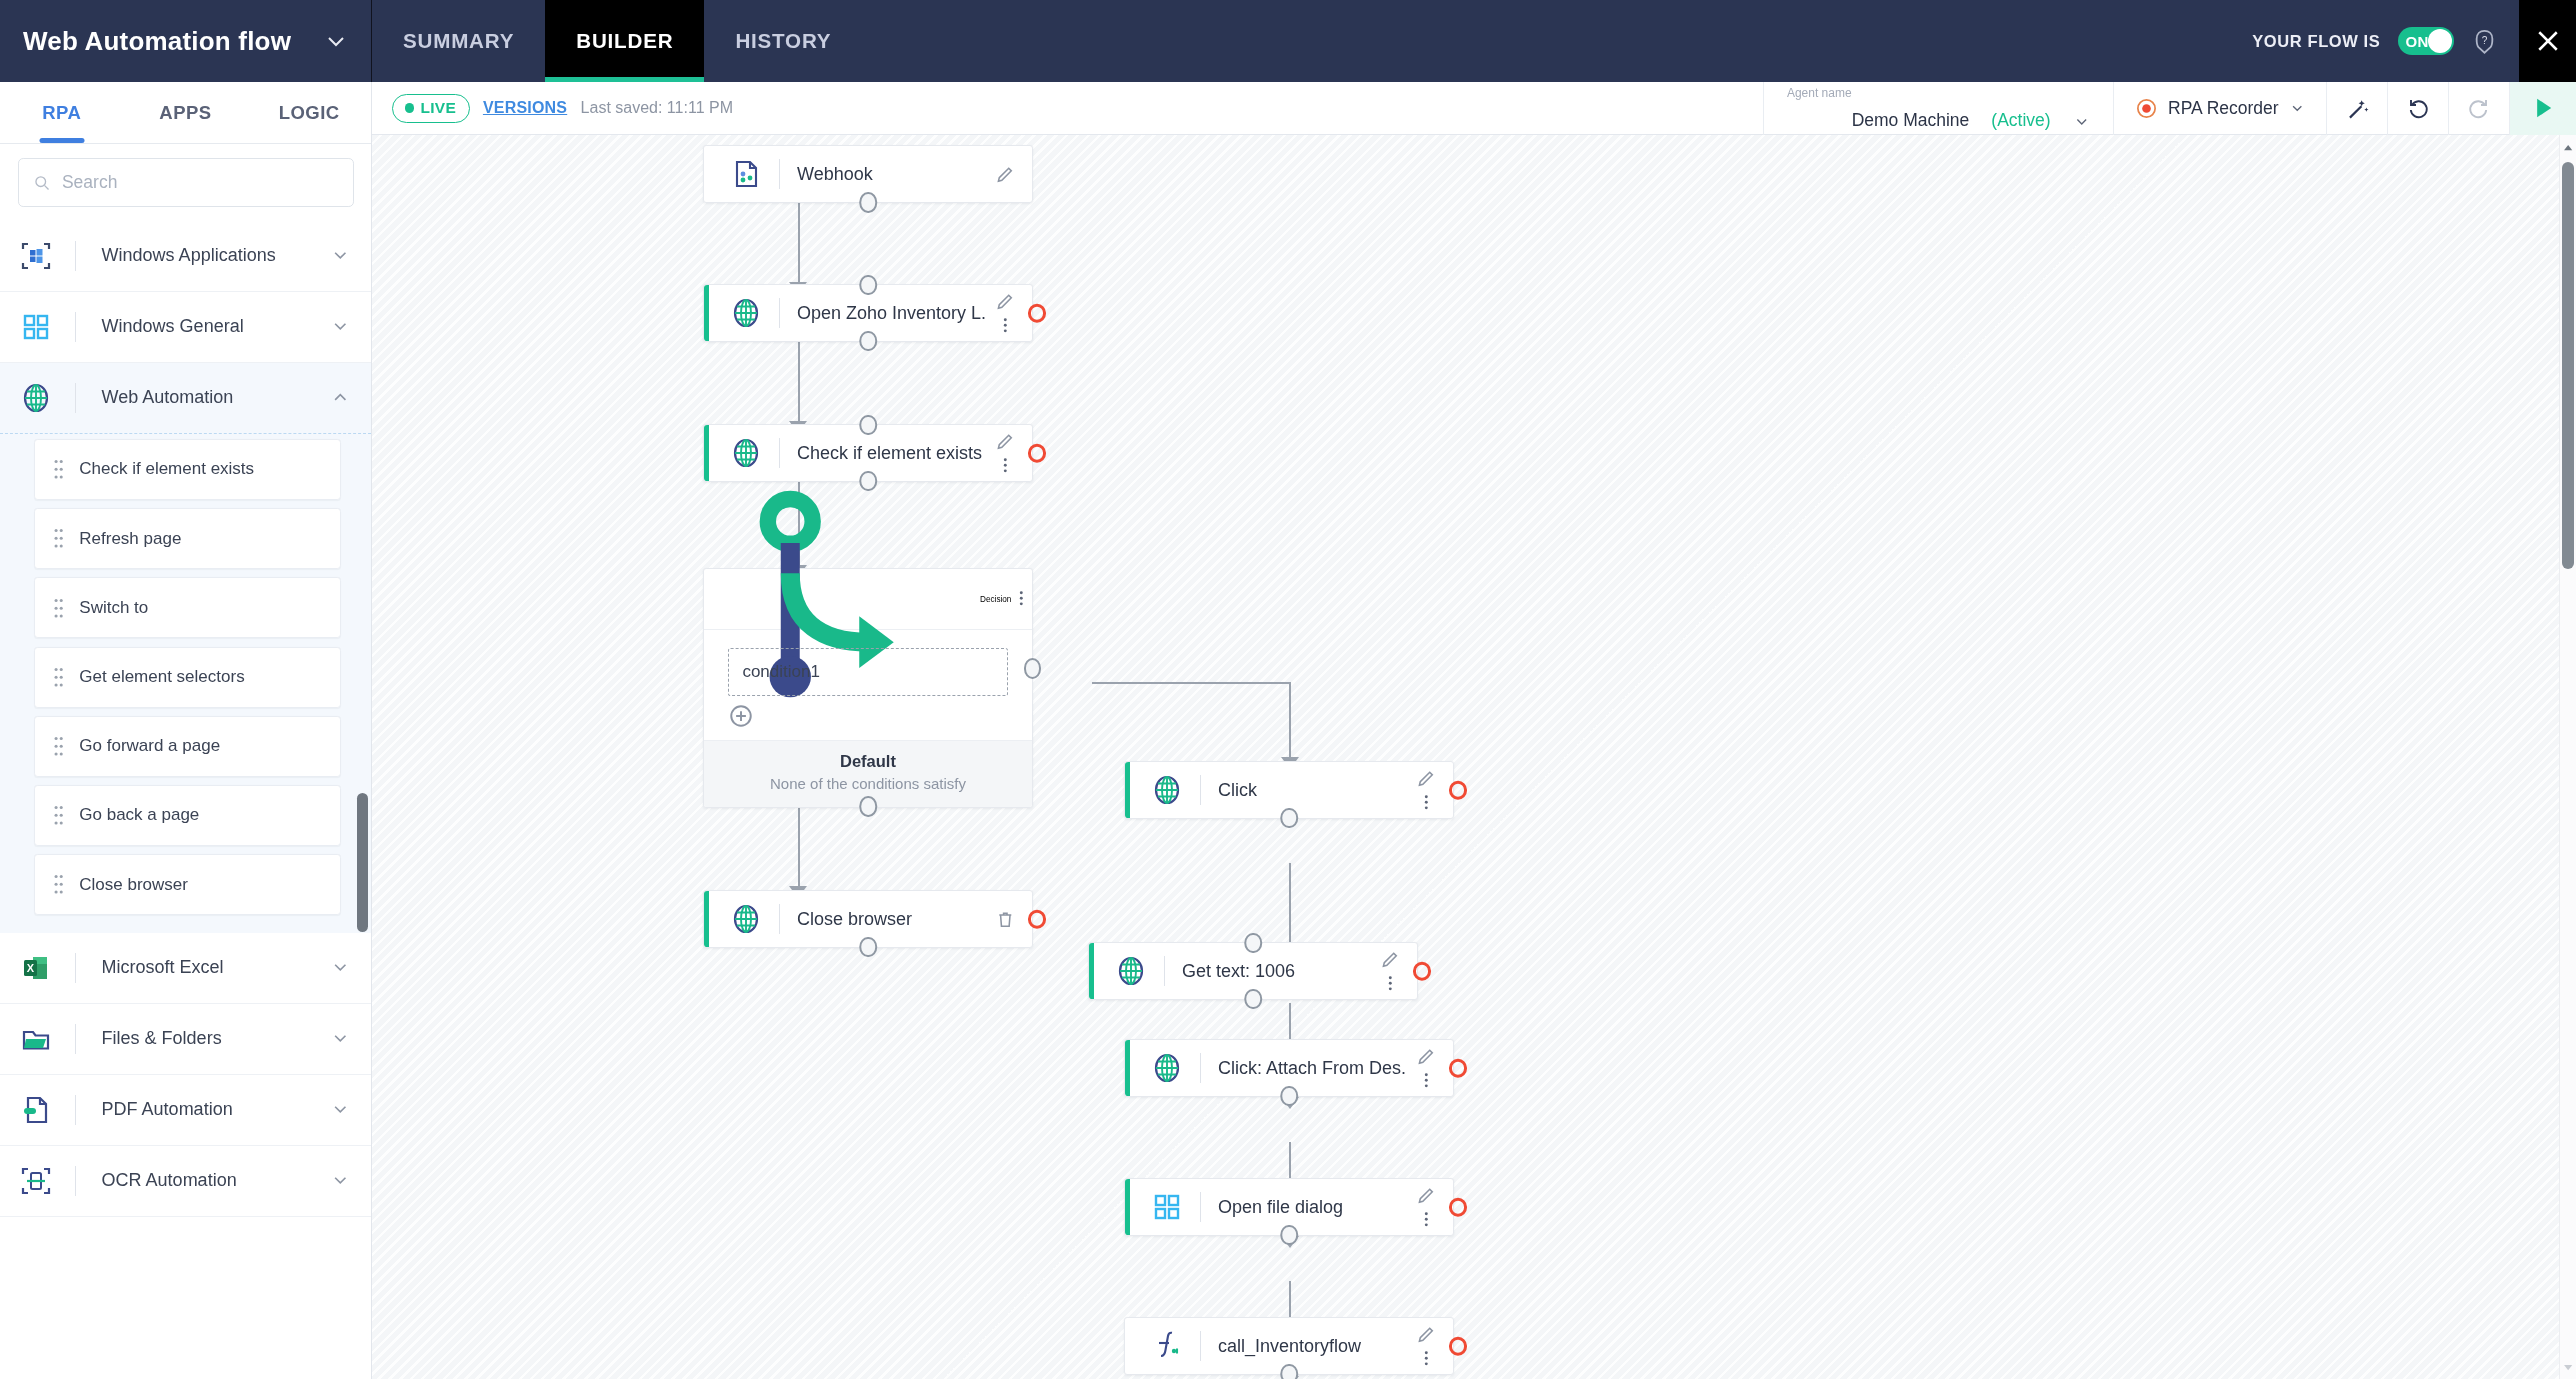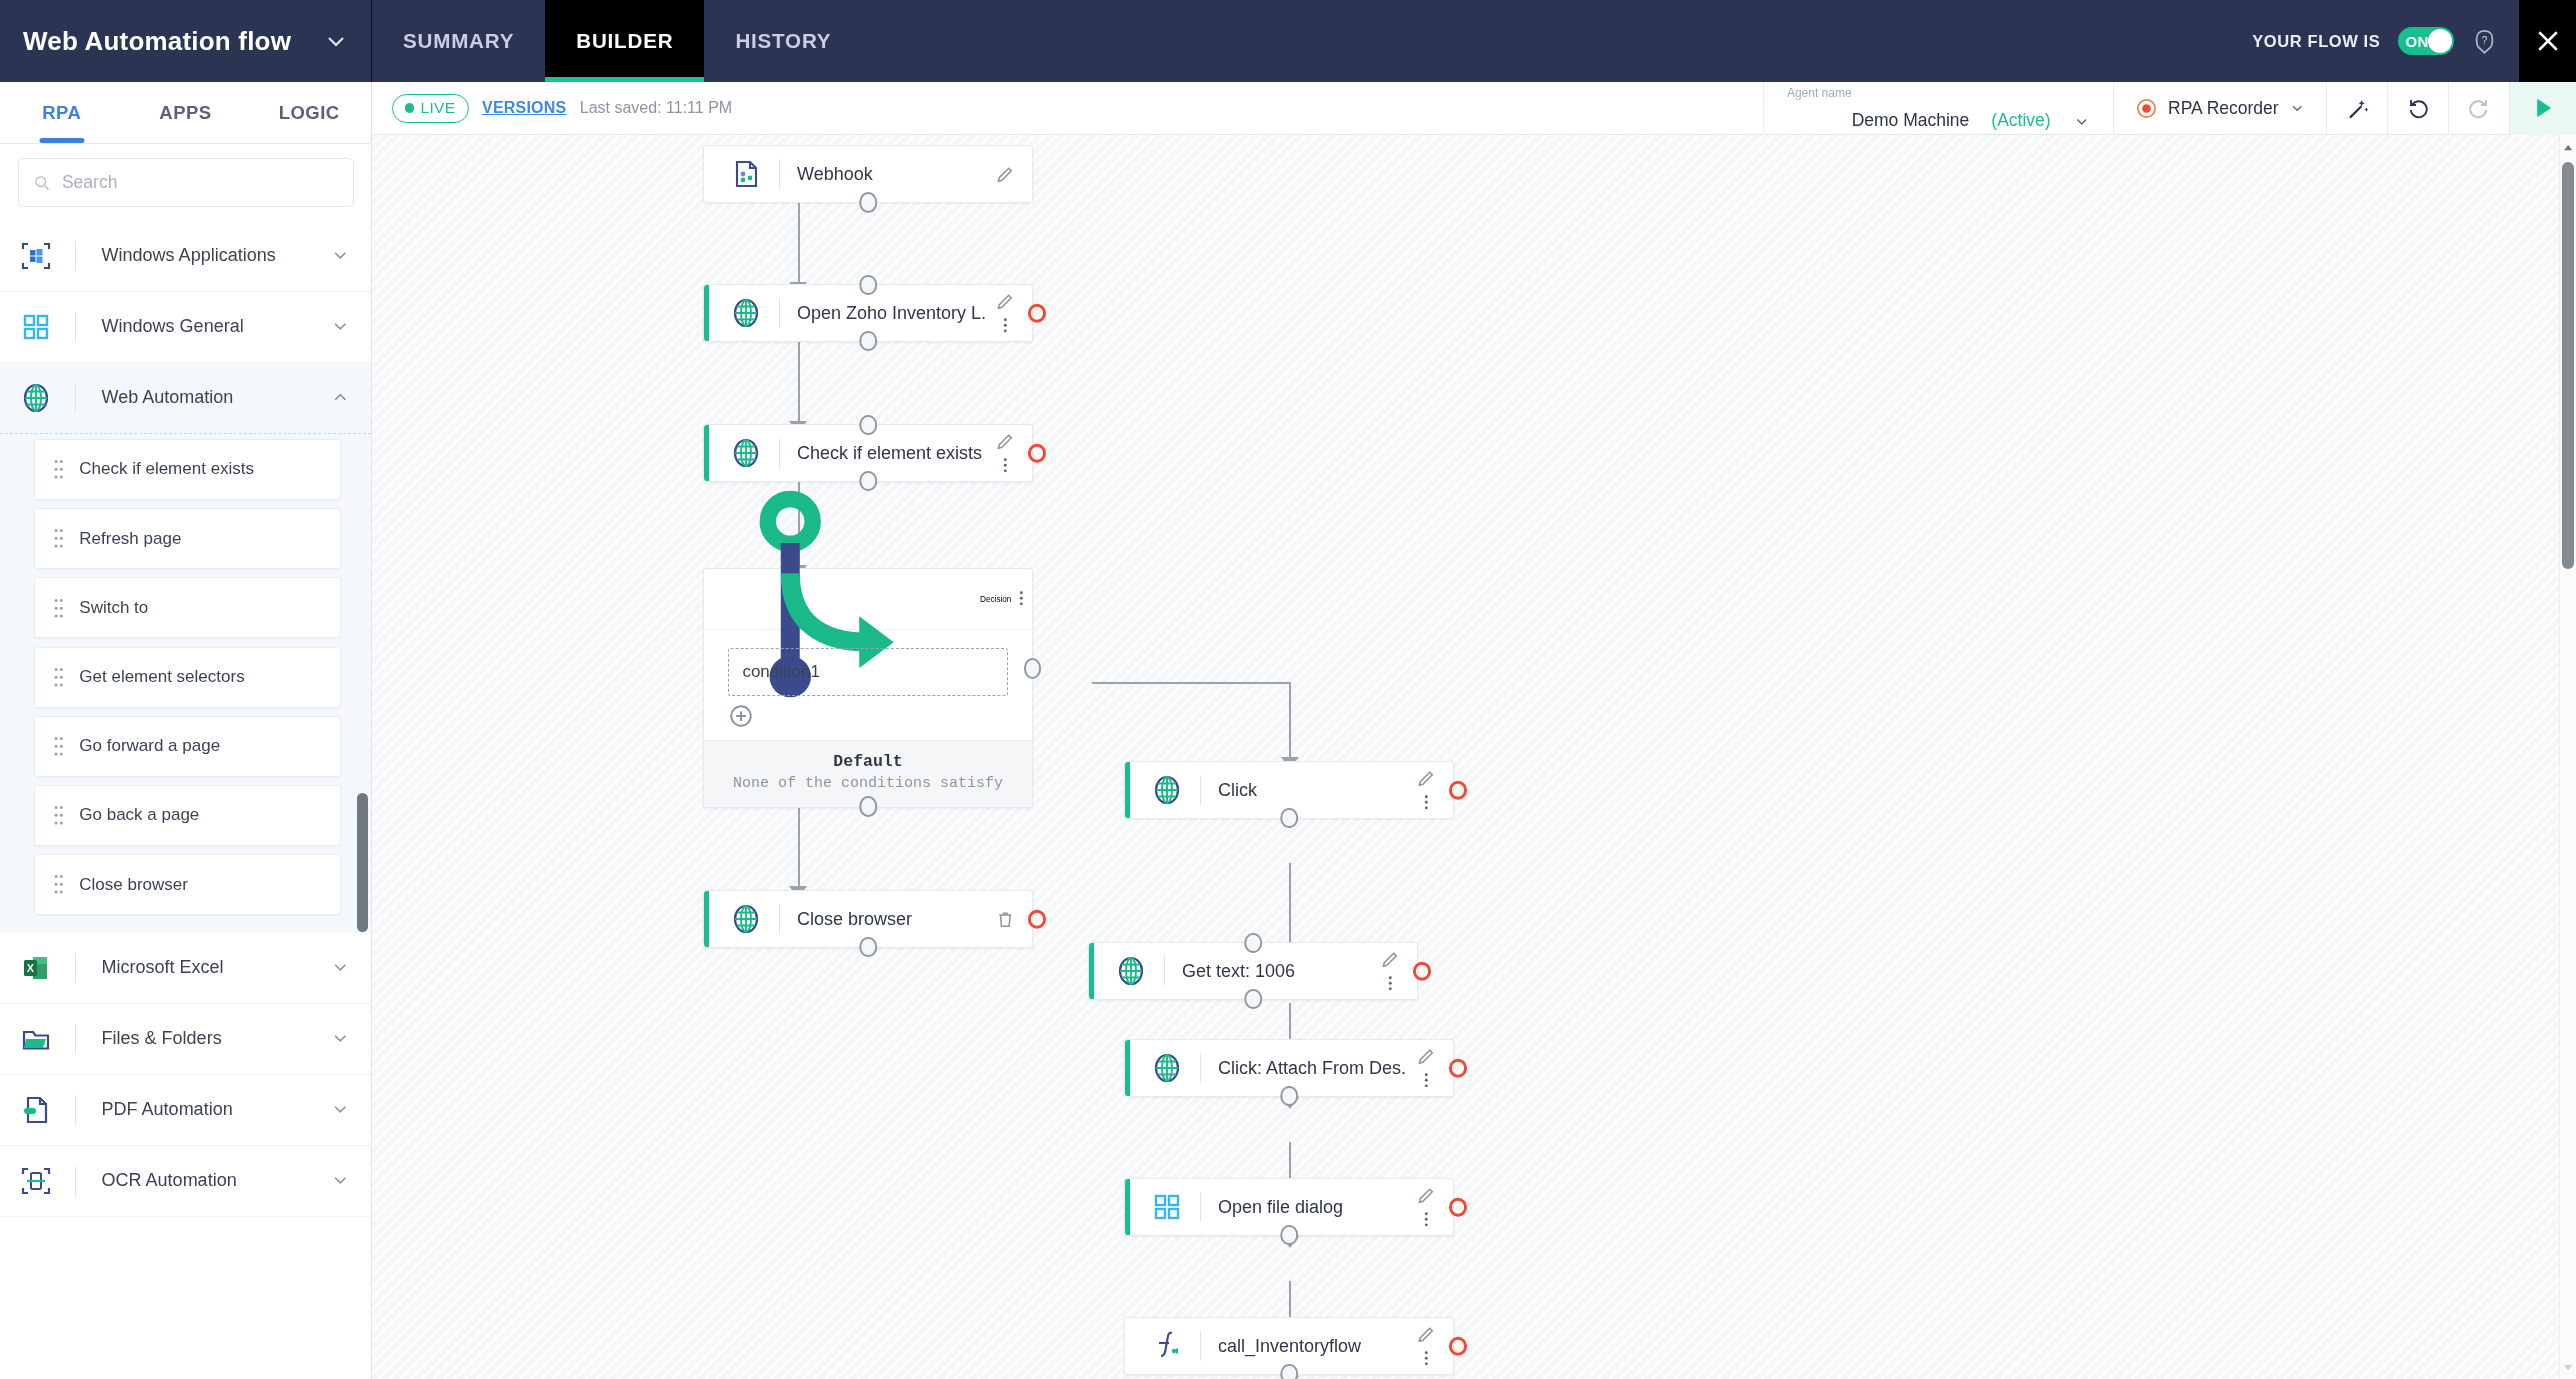--- a/index.html
+++ b/index.html
@@ -150,21 +150,21 @@
     position: absolute; left: 372px; top: 82px; width: 2204px; height: 53px;
     background: #ffffff; border-bottom: 0.5px solid #e4e8ee;
     display: flex; align-items: center;
   }
   #subbar-left { display: flex; align-items: center; gap: 13.4px; padding-left: 19.6px; }
   .live-pill {
     border: 1.5px solid #17bf8e; border-radius: 15.5px; height: 29px;
     display: flex; align-items: center; gap: 6.2px; padding: 0 12.4px;
   }
   .live-dot { width: 9.3px; height: 9.3px; border-radius: 50%; background: #17bf8e; }
-  .live-text { color: #17bf8e; font-size: 15.5px; font-weight: normal; letter-spacing: 0.3px; }
+  .live-text { color: #17bf8e; font-size: 15.5px; font-weight: bold; letter-spacing: 0.3px; }
   #versions-link {
     color: #3f8ae0; font-size: 16px; font-weight: bold;
     text-decoration: underline; cursor: pointer; letter-spacing: 0.2px;
   }
   #last-saved { color: #8d95a3; font-size: 16px; }
   #subbar-spacer { flex: 1 1 auto; }
 
   #agent-box {
     height: 53px; display: flex; flex-direction: row; justify-content: center;
     padding: 4px 23px; border-left: 0.5px solid #e9edf2; cursor: pointer;
@@ -268,21 +268,21 @@
   #cond-box {
     height: 48px; border: 1.5px dashed #9aa2ad; border-radius: 2.6px;
     display: flex; align-items: center; padding: 0 13.4px;
   }
   #cond-label { font-size: 17px; color: #3b4354; }
   #add-cond {
     width: 26px; height: 26px; margin: 7.2px auto 0 auto; cursor: pointer;
   }
   #dec-footer {
     background: #f4f6f8; border-top: 0.5px solid #eceff3;
-    padding: 11.3px 0 14.4px 0; text-align: center; border-radius: 0 0 3.1px 3.1px; font-family: Liberation Mono, monospace;
+    padding: 11.3px 0 14.4px 0; text-align: center; border-radius: 0 0 3.1px 3.1px;
   }
   #dec-def-title { font-size: 16.5px; color: #2f3748; font-weight: bold; }
   #dec-def-sub { font-size: 15px; color: #8d95a3; margin-top: 4.1px; }
 </style>
 </head>
 <body>
 
 <div id="app">
 
   <div id="topbar">

